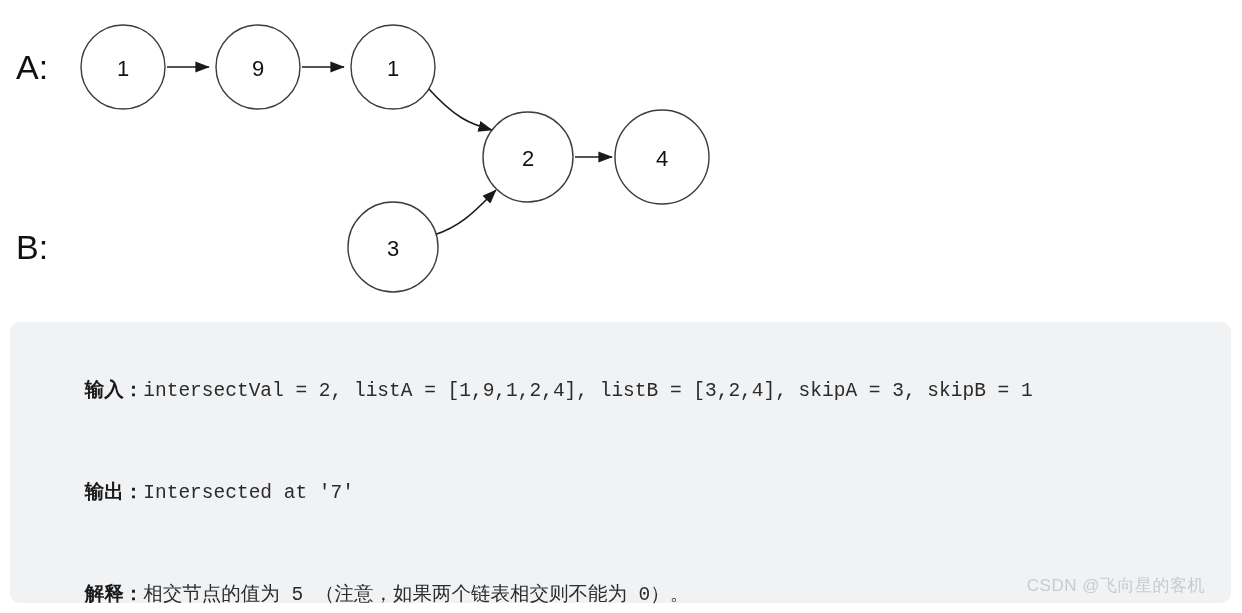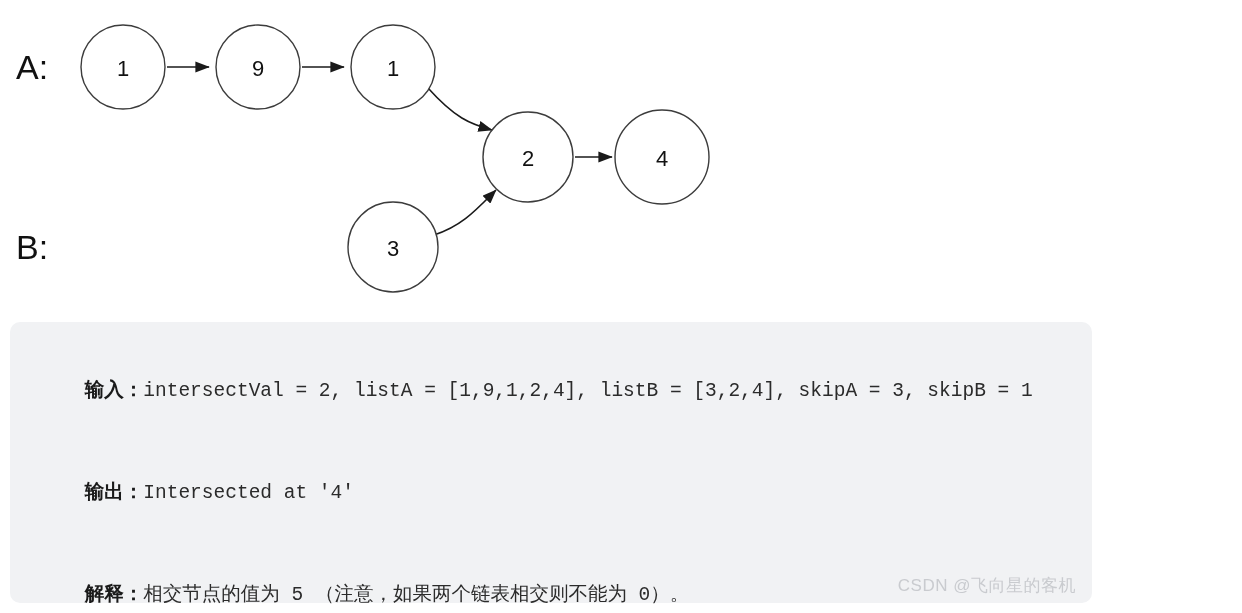--- a/index.html
+++ b/index.html
@@ -52,21 +52,21 @@
     fill: none;
     stroke: #1a1a1a;
     stroke-width: 1.6;
   }
 
   
   #description-panel {
     position: absolute;
     left: 10px;
     top: 322px;
-    width: 1082px;
+    width: 1221px;
     height: 281px;
     box-sizing: border-box;
     background: #f1f2f4;
     border-radius: 10px;
     padding: 18px 28px 10px 28px;
   }
   .desc-line {
     font-family: "Liberation Mono", "DejaVu Sans Mono", monospace;
     font-size: 19.5px;
     line-height: 34px;
@@ -76,21 +76,21 @@
   }
   .desc-label {
     font-weight: bold;
     color: #1a1a1a;
   }
   .desc-body {
     color: #2b2b2b;
   }
   #watermark {
     position: absolute;
-    right: 16px;
+    right: 26px;
     bottom: 6px;
     font-family: "Liberation Sans", sans-serif;
     font-size: 17px;
     color: #c9cbcf;
     letter-spacing: 0.5px;
     user-select: none;
     margin-top: 24px;
   }
 </style>
 </head>
@@ -140,21 +140,21 @@
   </svg>
 </div>
 
 <div id="description-panel">
 
   <div class="desc-line">
     <span class="desc-label">输入：</span><span class="desc-body">intersectVal = 2, listA = [1,9,1,2,4], listB = [3,2,4], skipA = 3, skipB = 1</span>
   </div>
 
   <div class="desc-line">
-    <span class="desc-label">输出：</span><span class="desc-body">Intersected at '4'</span>
+    <span class="desc-label">输出：</span><span class="desc-body">Intersected at '7'</span>
   </div>
 
   <div class="desc-line">
     <span class="desc-label">解释：</span><span class="desc-body">相交节点的值为 5 （注意，如果两个链表相交则不能为 0）。</span>
   </div>
 
   <div id="watermark">CSDN @飞向星的客机</div>
 </div>
 
 </body></html>

